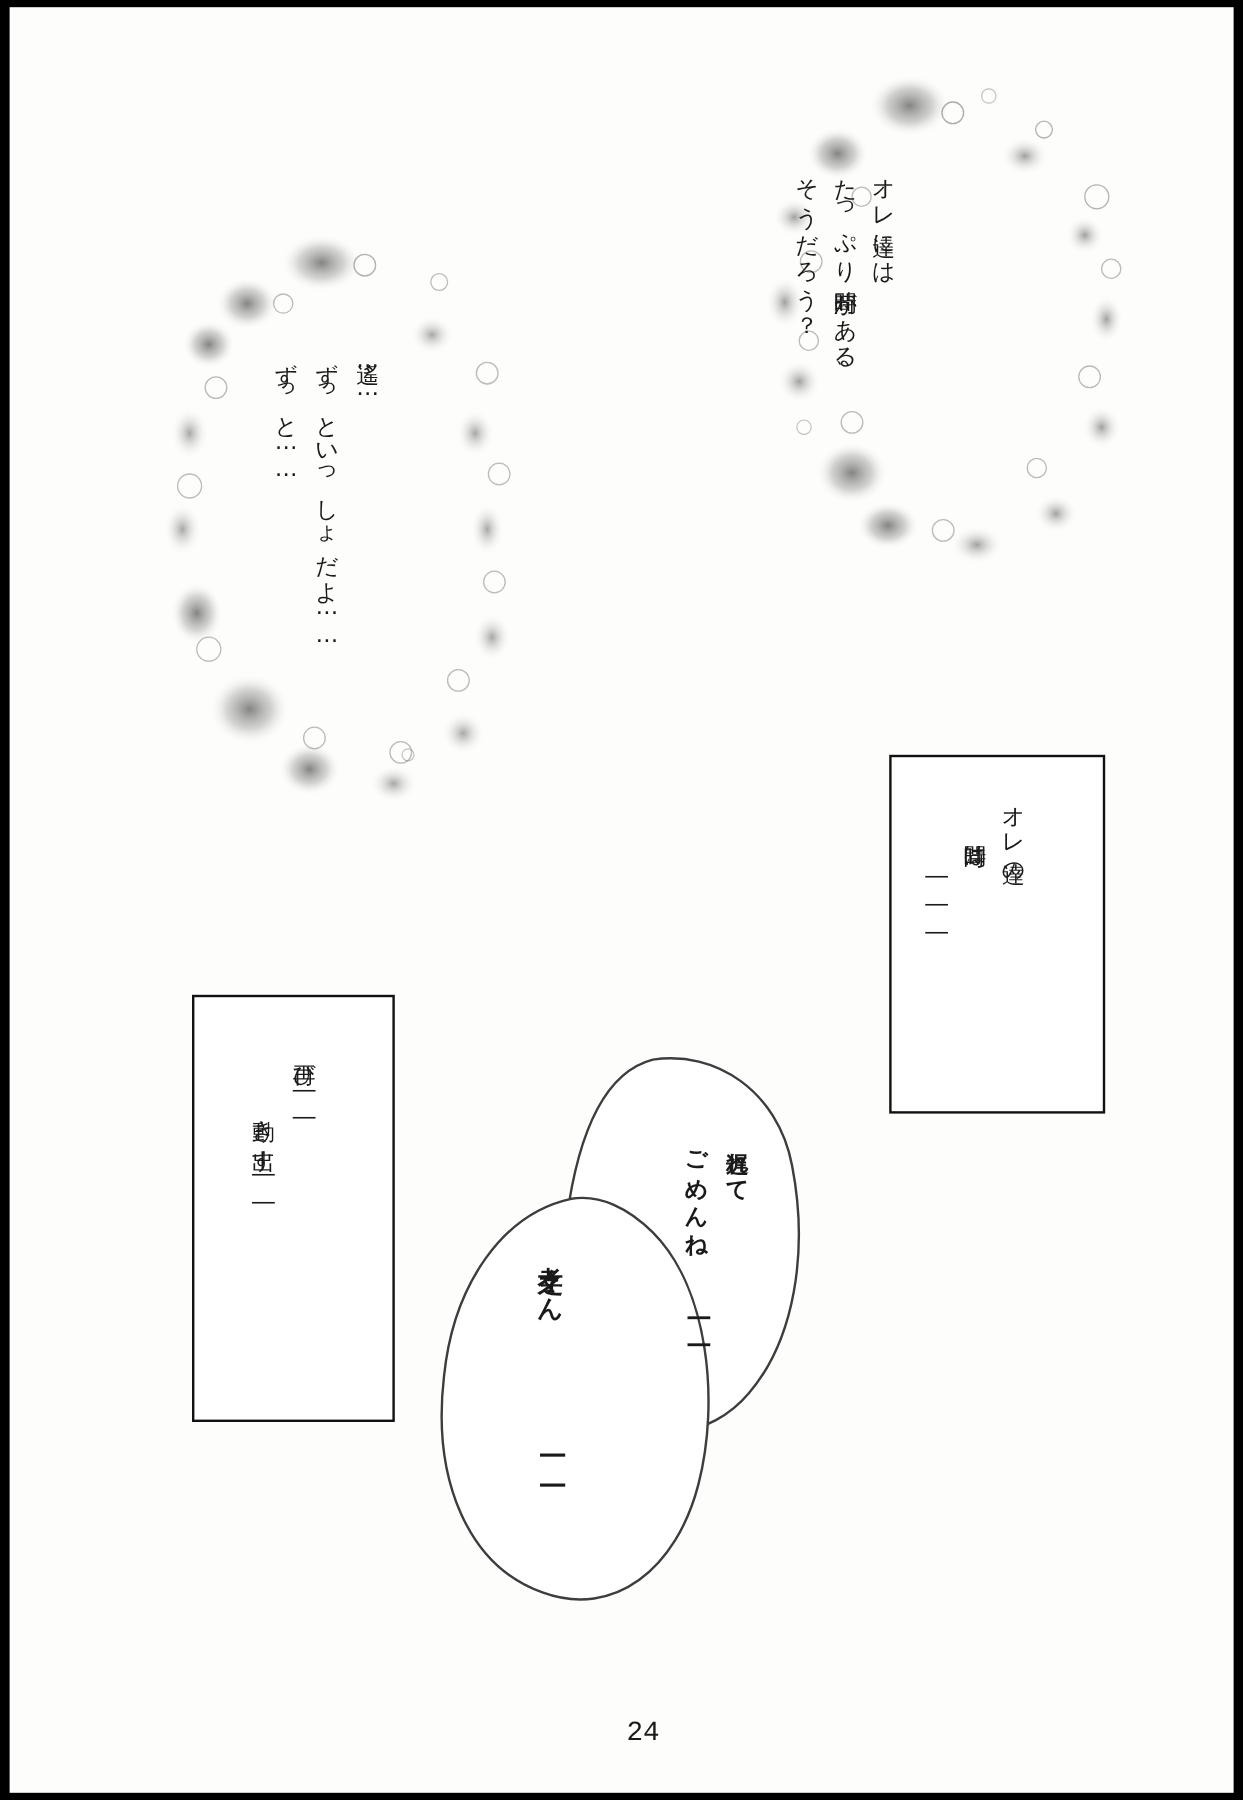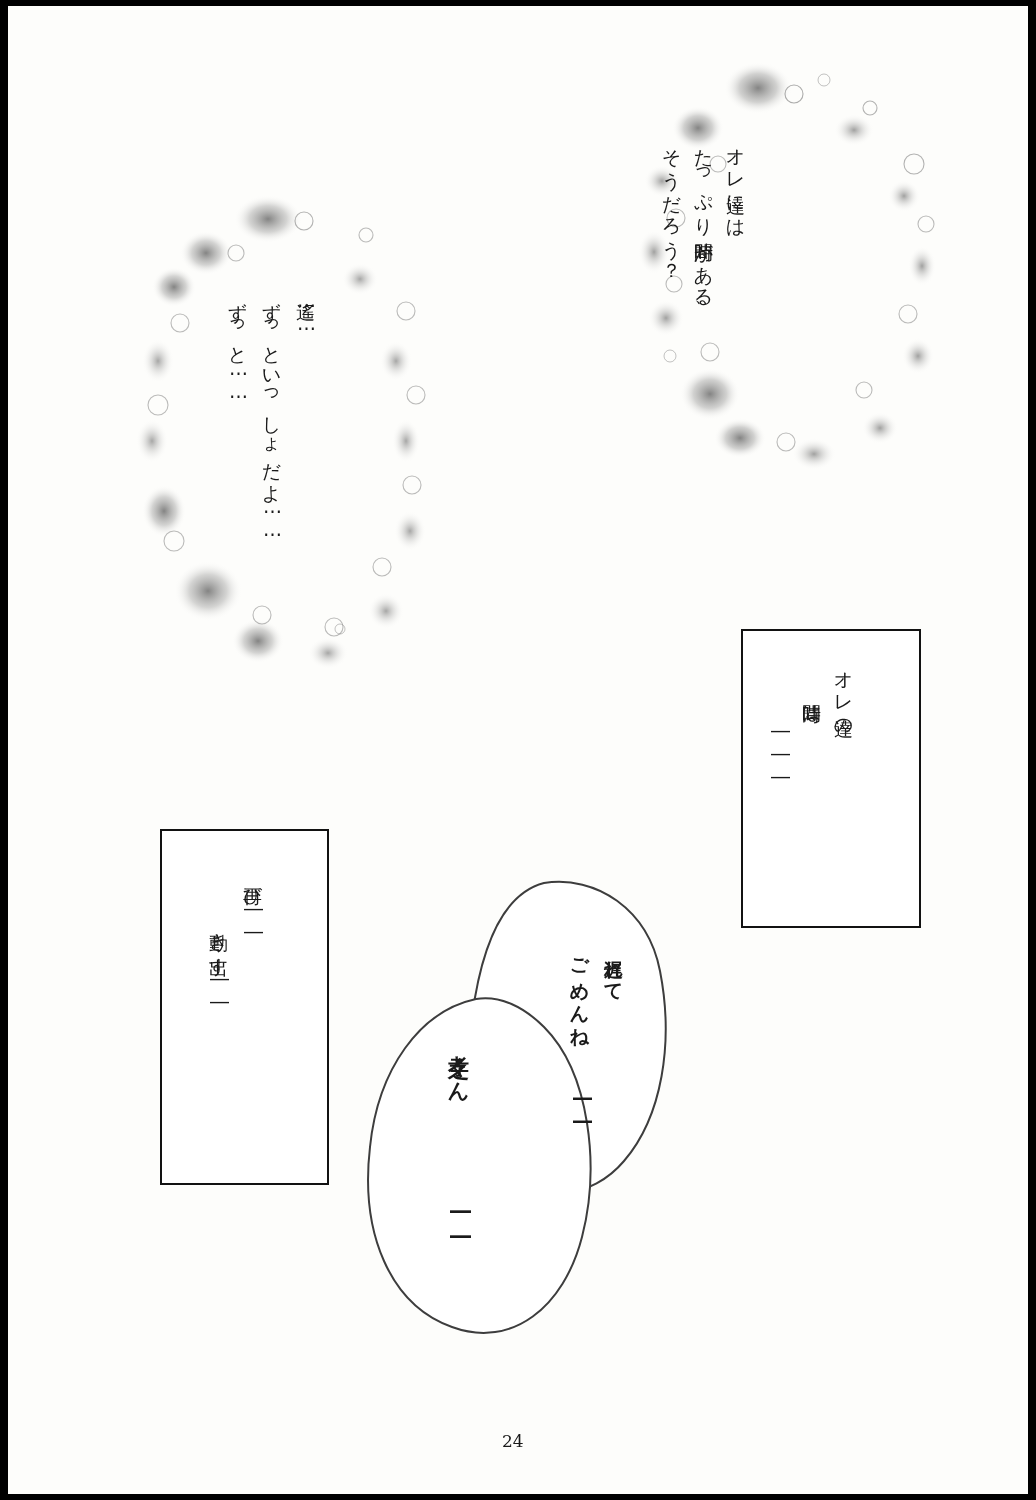--- a/index.html
+++ b/index.html
@@ -195,16 +195,16 @@
       </svg>
 
       <div class="vtext" style="left:251px; top:85px; height:110px; font-size:19px; font-weight:bold;">遅れて</div>
       <div class="vtext" style="left:217px; top:85px; height:140px; font-size:19px; font-weight:bold;">ごめんね</div>
       <div class="vtext" style="left:219px; top:225px; height:40px; font-size:19px; font-weight:bold;">――</div>
 
       <div class="vtext" style="left:94px; top:178px; height:160px; font-size:21px; font-weight:bold;">孝之くん</div>
       <div class="vtext" style="left:96px; top:338px; height:50px; font-size:21px; font-weight:bold;">――</div>
     </div>
 
-    <div class="page-num" style="left:494px; top:1425px; font-size:17px;">24</div>
+    <div class="page-num" style="left:514px; top:1425px; font-size:23px;font-family:Liberation Mono, monospace;">24</div>
 
   </div>
 </div>
 
 </body></html>

